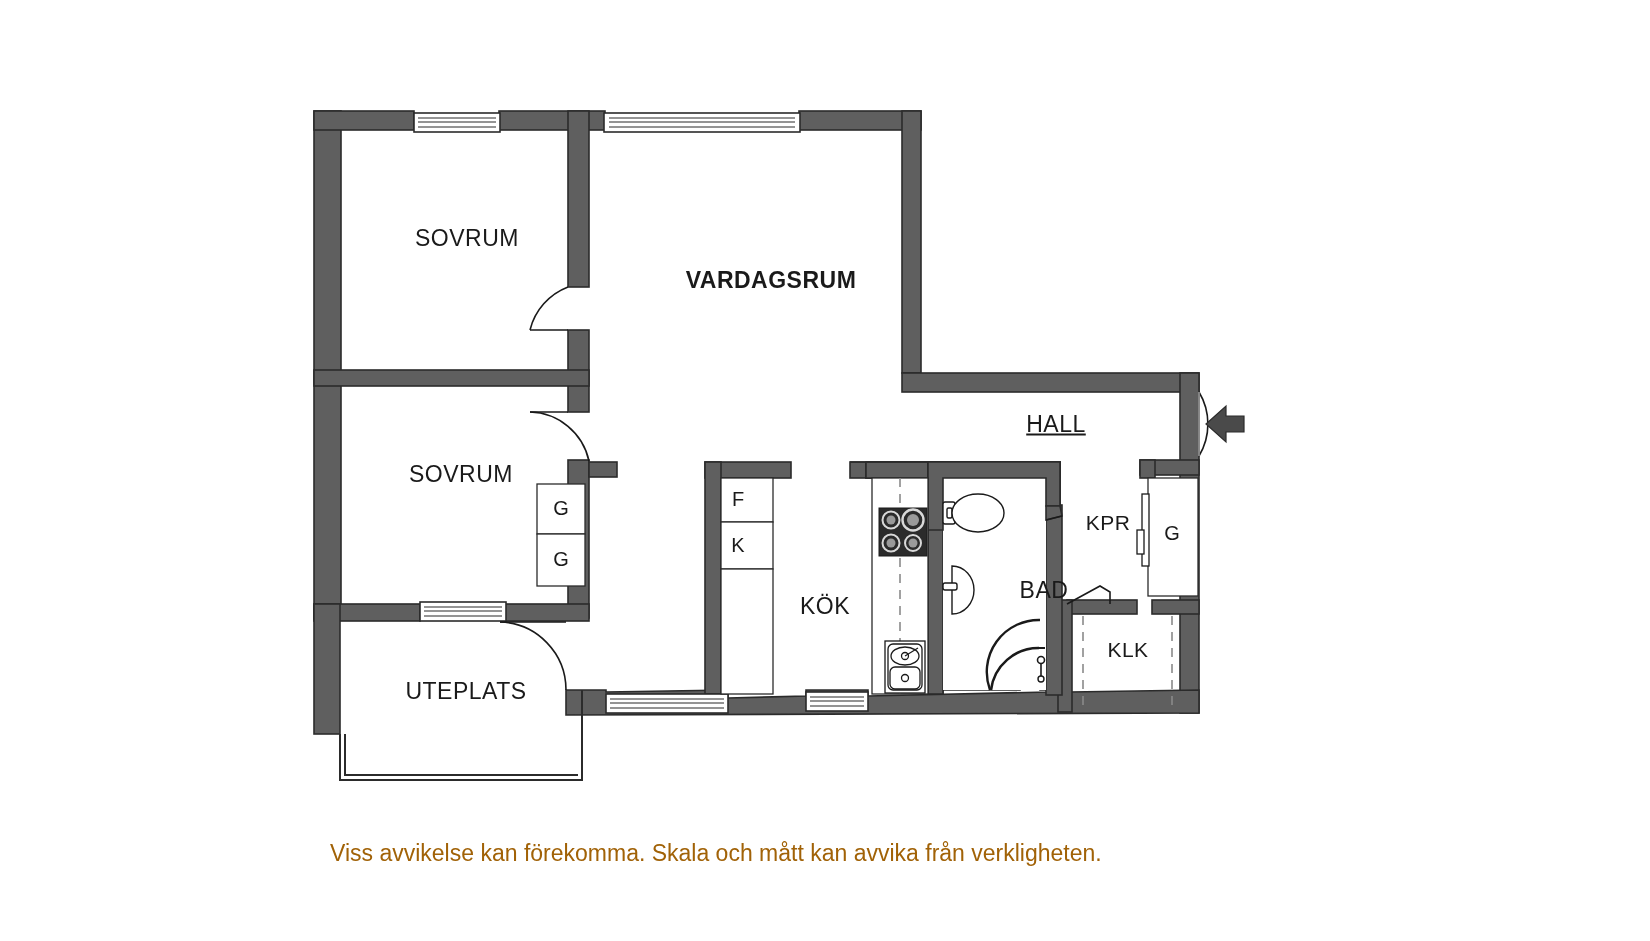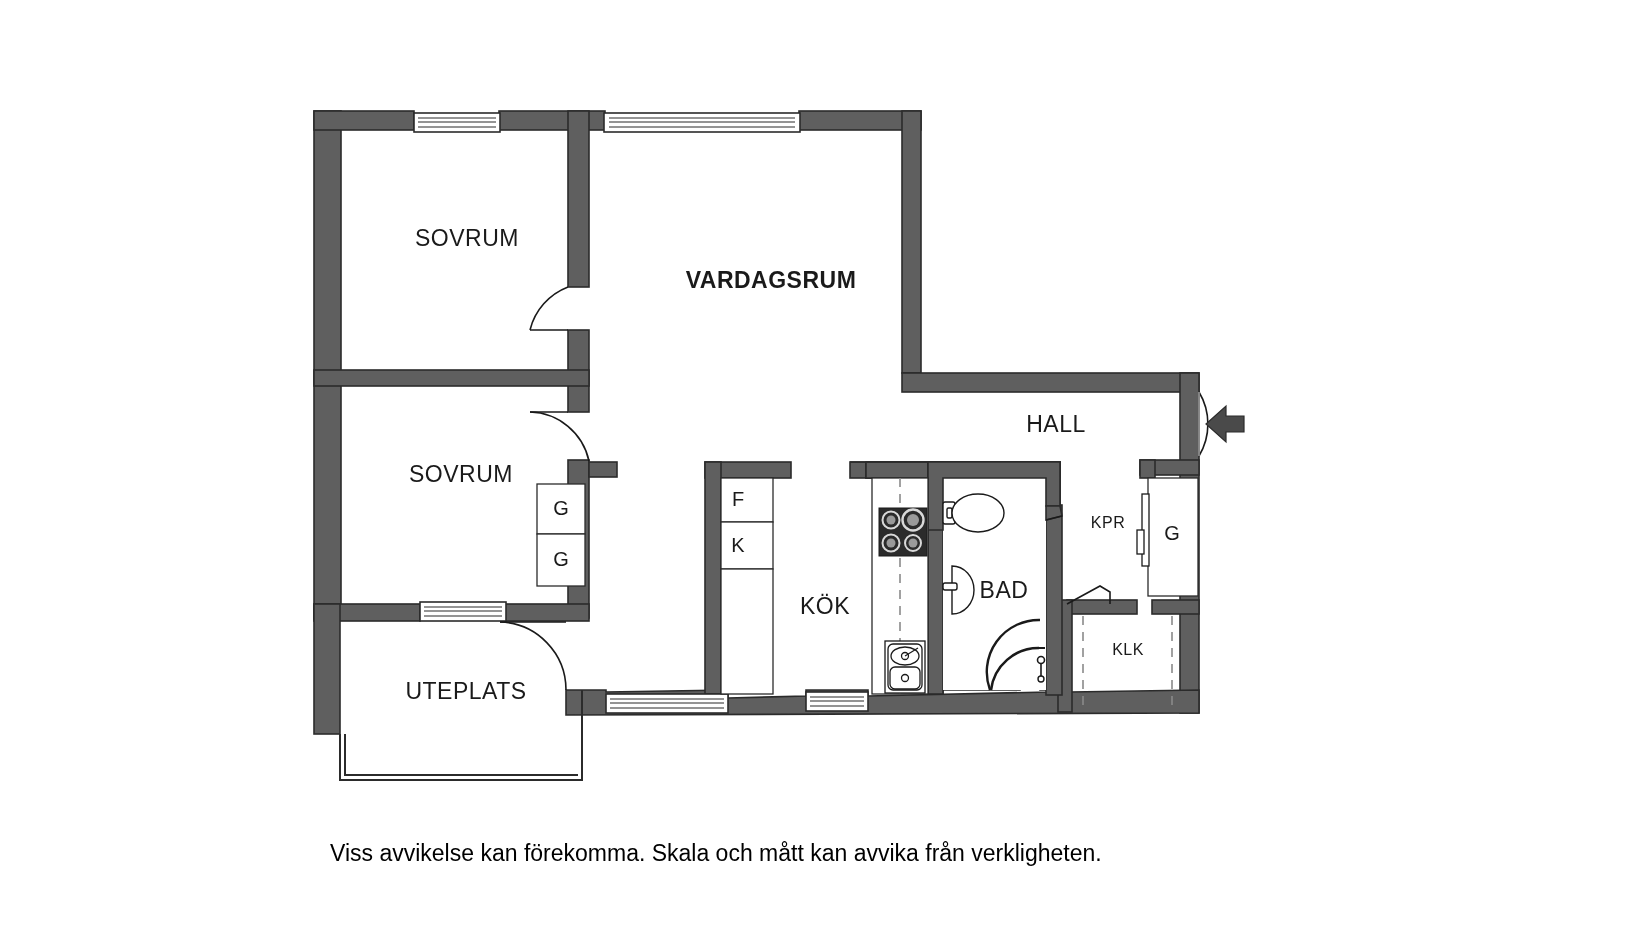--- a/index.html
+++ b/index.html
@@ -27,35 +27,35 @@
   .room-label {
     position: absolute;
     font-family: "Liberation Sans", sans-serif;
     color: #1a1a1a;
     white-space: nowrap;
     letter-spacing: 0.5px;
     transform: translate(-50%, -50%);
     font-weight: 400;
   }
   .rl-big { font-size: 23px; }
-  .rl-small { font-size: 16px; }
+  .rl-small { font-size: 21px; }
   .box-label {
     position: absolute;
     font-family: "Liberation Sans", sans-serif;
     color: #1a1a1a;
     font-size: 20px;
     transform: translate(-50%, -50%);
   }
   #caption {
     position: absolute;
     left: 330px;
     top: 840px;
     font-family: "Liberation Sans", sans-serif;
     font-size: 23px;
-    color: #000000;
+    color: #a16207;
     white-space: nowrap;
   }
 </style>
 </head>
 <body>
 
 <div id="stage">
 
   <svg id="plan-svg" width="1650" height="941" viewBox="0 0 1650 941">
 
@@ -281,23 +281,23 @@
     <g fill="#ffffff" stroke="#1a1a1a" stroke-width="1.3">
       <rect x="1142" y="494" width="7" height="72"></rect>
       <rect x="1137" y="530" width="7" height="24"></rect>
     </g>
 
   </svg>
 
   <div class="room-label rl-big" style="left:467px; top:238px;">SOVRUM</div>
   <div class="room-label rl-big" style="left:771px; top:280px;font-weight:bold;">VARDAGSRUM</div>
   <div class="room-label rl-big" style="left:461px; top:474px;">SOVRUM</div>
-  <div class="room-label rl-big" style="left:1056px; top:424px;">HALL</div>
+  <div class="room-label rl-big" style="left:1056px; top:424px;text-decoration:underline;">HALL</div>
   <div class="room-label rl-big" style="left:825px; top:581px;margin-top:25px;">KÖK</div>
-  <div class="room-label rl-big" style="left:1004px; top:590px;">BAD</div>
+  <div class="room-label rl-big" style="left:1044px; top:590px;">BAD</div>
   <div class="room-label rl-small" style="left:1108px; top:523px;">KPR</div>
   <div class="room-label rl-small" style="left:1128px; top:650px;text-align:right;">KLK</div>
   <div class="room-label rl-big" style="left:466px; top:691px;">UTEPLATS</div>
 
   <div class="box-label" style="left:738px; top:499px;">F</div>
   <div class="box-label" style="left:738px; top:545px;">K</div>
   <div class="box-label" style="left:561px; top:508px;">G</div>
   <div class="box-label" style="left:561px; top:559px;">G</div>
   <div class="box-label" style="left:1172px; top:533px;">G</div>
 

